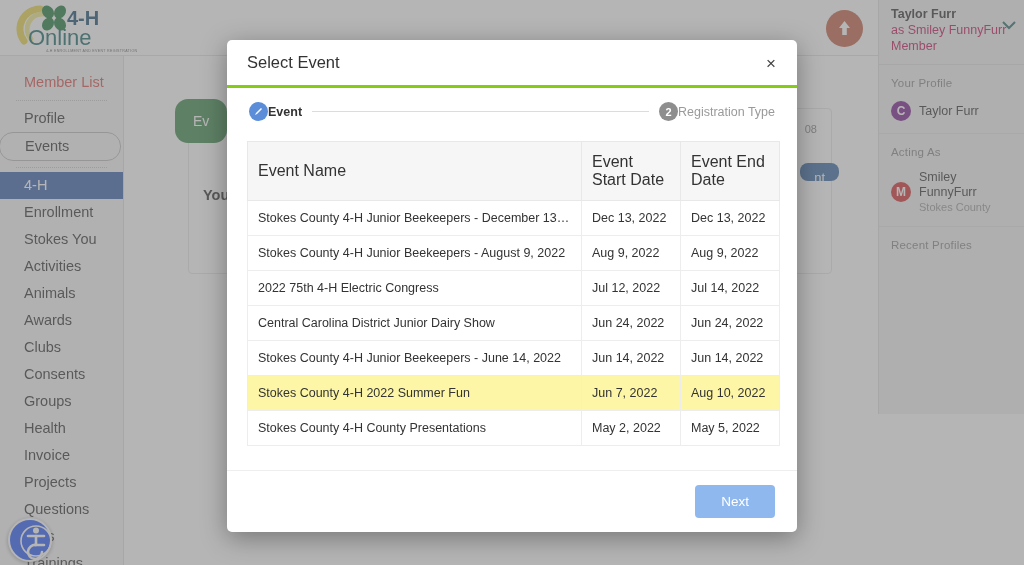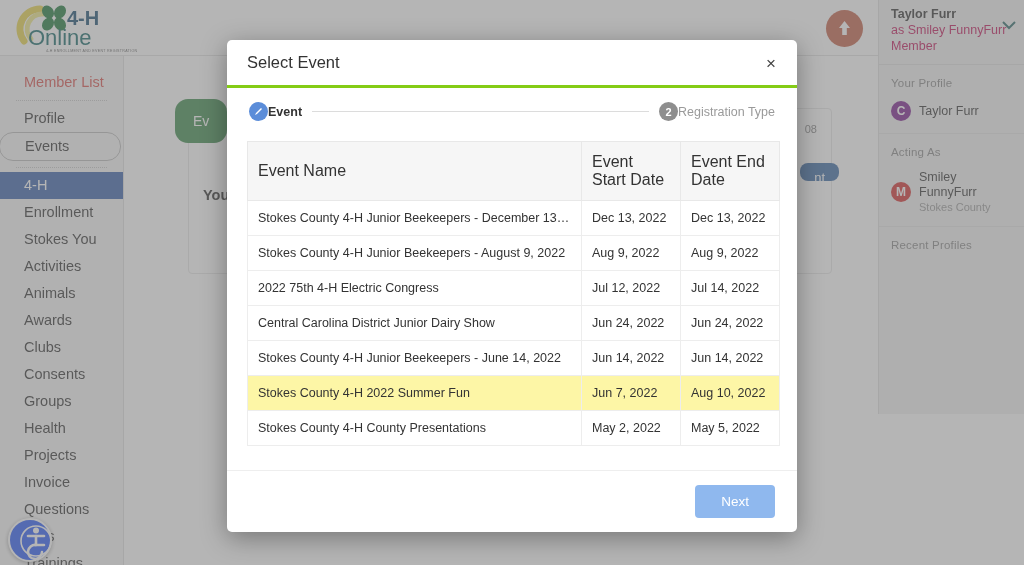--- a/index.html
+++ b/index.html
@@ -201,22 +201,22 @@
       <div class="side-item active">4-H</div>
       <div class="side-item">Enrollment</div>
       <div class="side-item">Stokes You</div>
       <div class="side-item">Activities</div>
       <div class="side-item">Animals</div>
       <div class="side-item">Awards</div>
       <div class="side-item">Clubs</div>
       <div class="side-item">Consents</div>
       <div class="side-item">Groups</div>
       <div class="side-item">Health</div>
+      <div class="side-item">Invoice</div>
       <div class="side-item">Projects</div>
-      <div class="side-item">Invoice</div>
       <div class="side-item">Questions</div>
       <div class="side-item">Files</div>
       <div class="side-item">Trainings</div>
     </div>
 
     <div class="rightbar">
       <div class="rb-user">
         <div class="rb-user-name">Taylor Furr</div>
         <div class="rb-user-as">as Smiley FunnyFurr</div>
         <div class="rb-user-as">Member</div>

